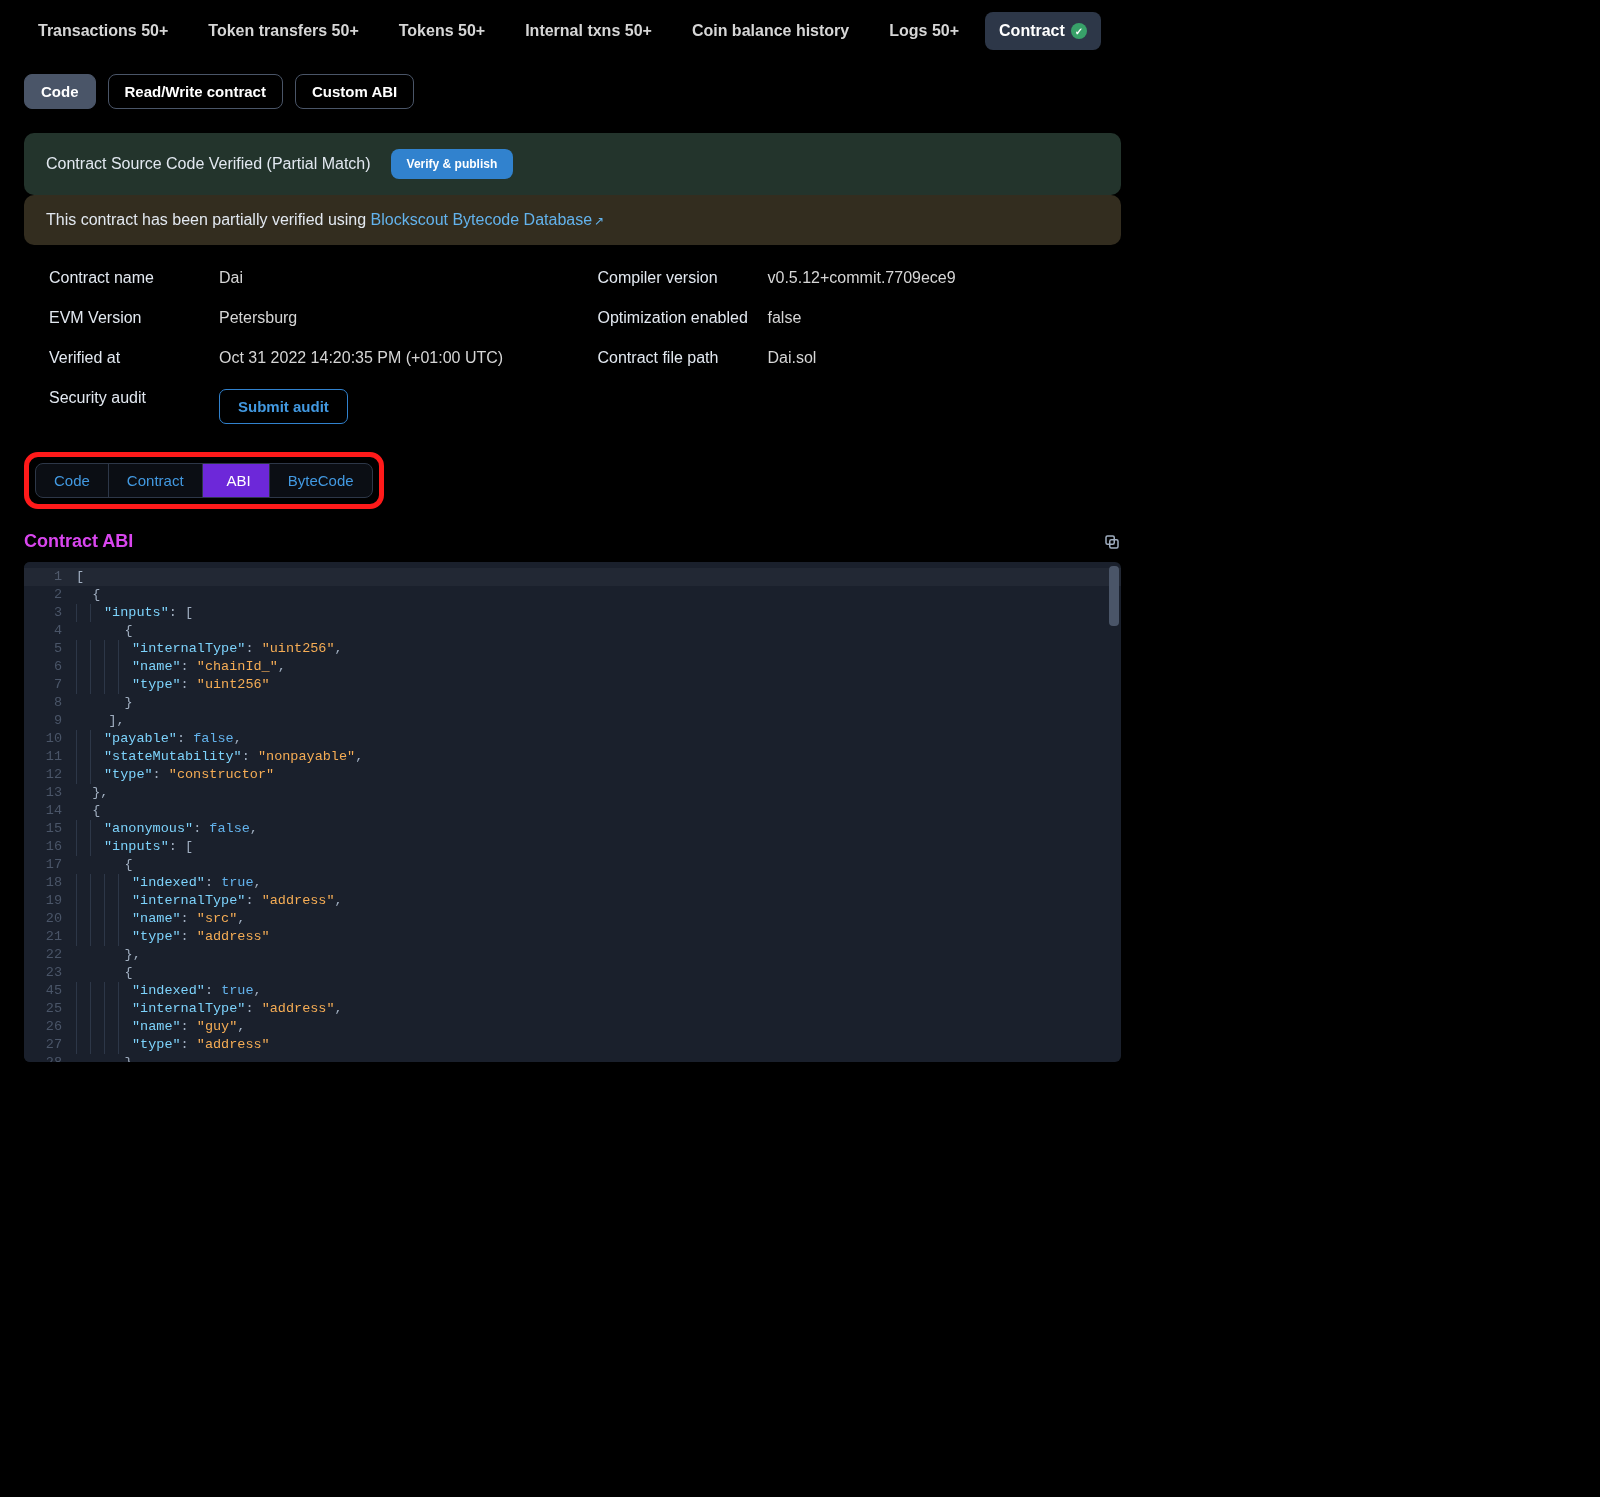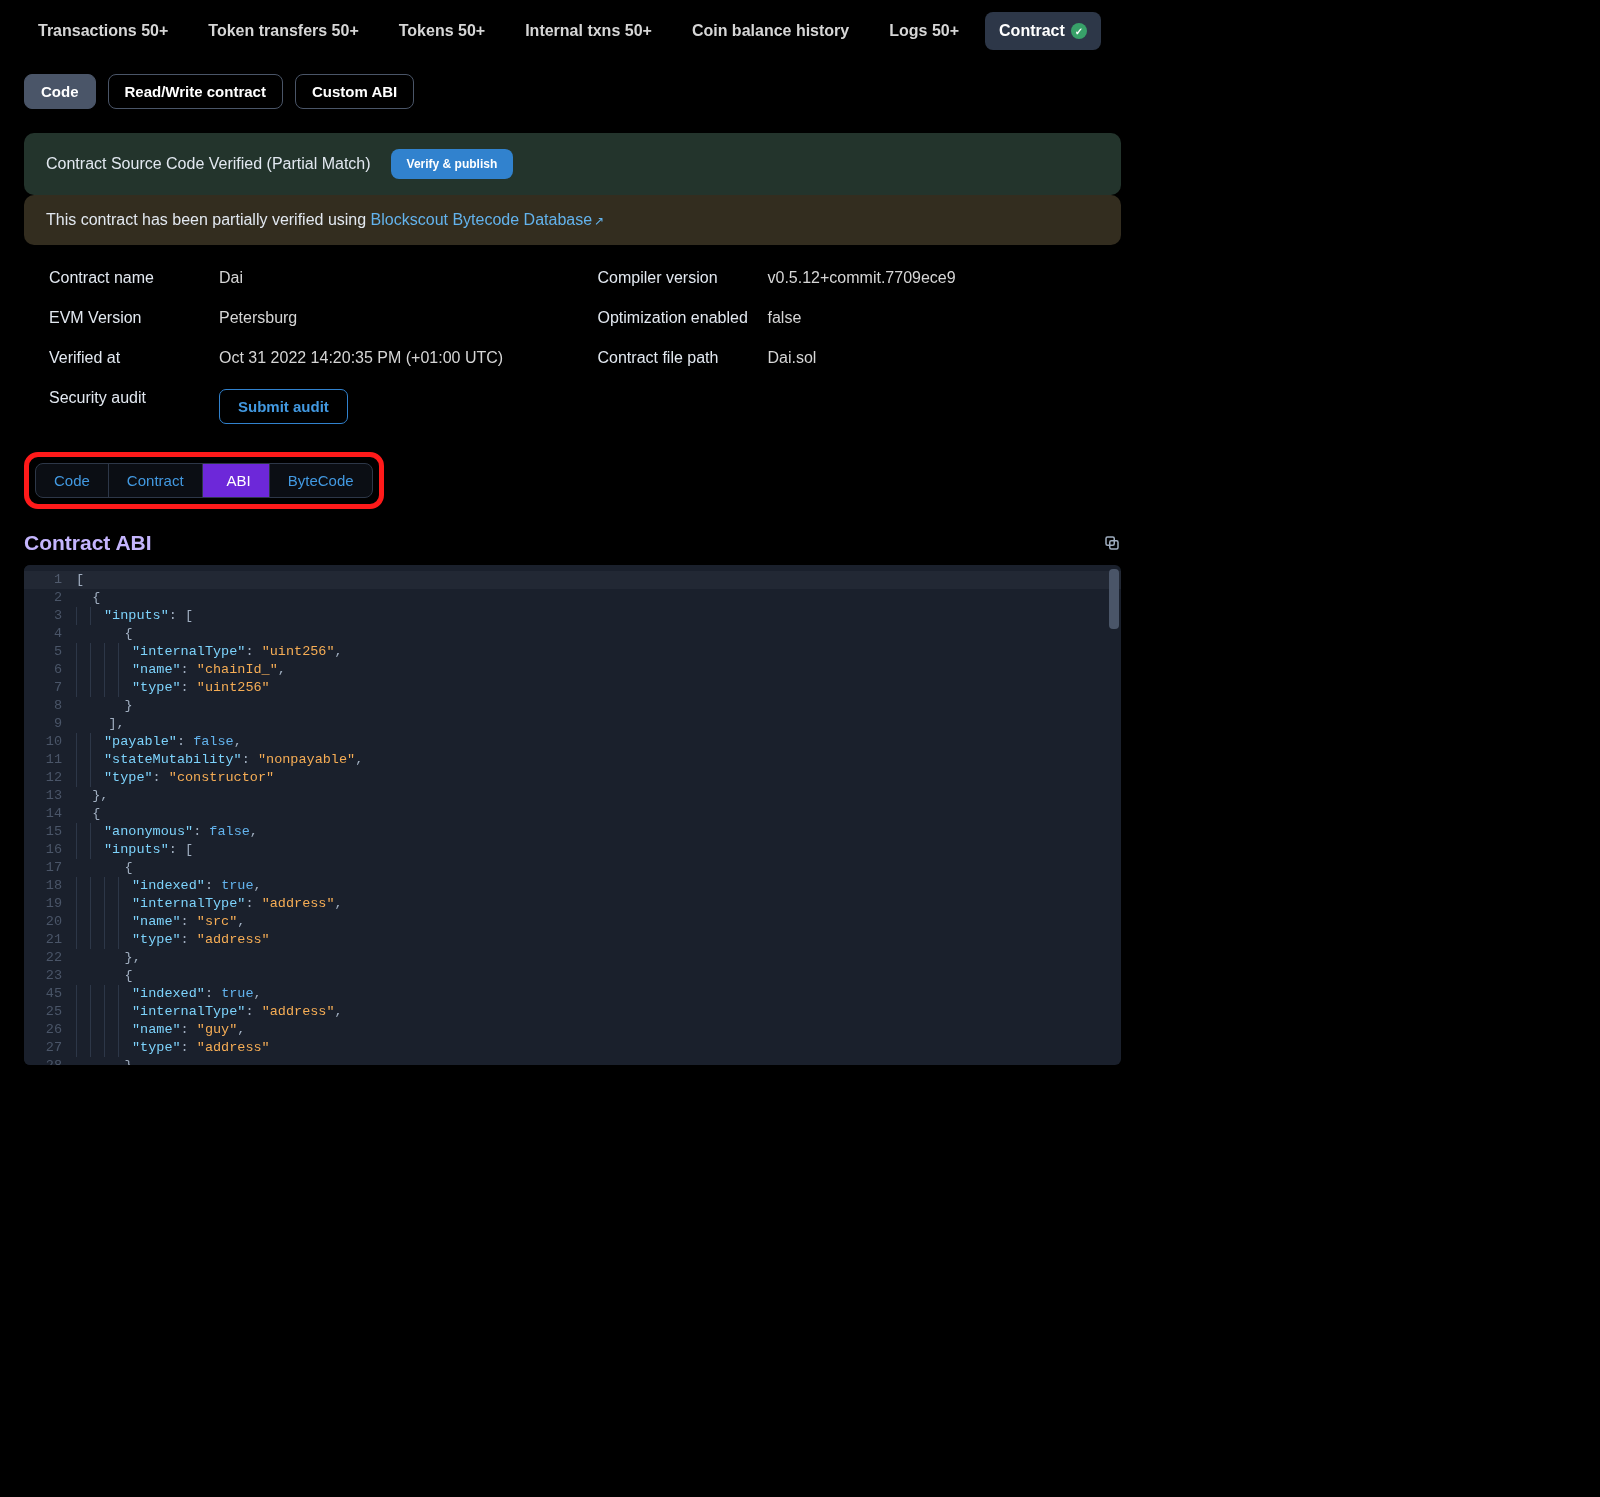--- a/index.html
+++ b/index.html
@@ -131,21 +131,21 @@
   }
   .seg:last-child { border-right: none; }
   .seg.active { background: #6d28d9; color: #fff; padding-left: 24px; }
   
   .section-head {
     display: flex;
     justify-content: space-between;
     align-items: center;
     margin-bottom: 10px;
   }
-  .section-head h3 { font-size: 21px; font-weight: 600; color: #c4b5fd;}
+  .section-head h3 { font-size: 18px; font-weight: 600; color: #d946ef;}
   .copy-icon {
     width: 18px; height: 18px;
     color: #a0aec0;
     cursor: pointer;
   }
   
   .editor {
     background: #1a202c;
     border-radius: 6px;
     overflow: hidden;

